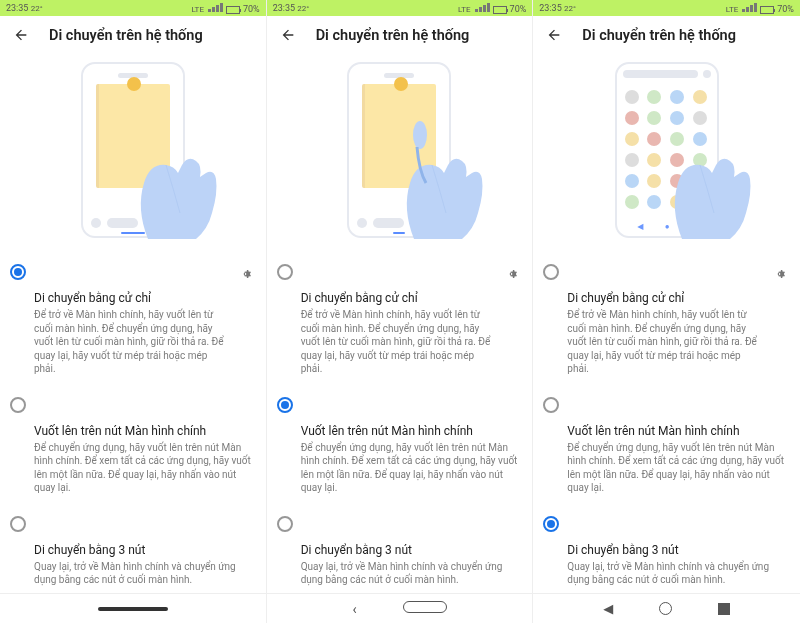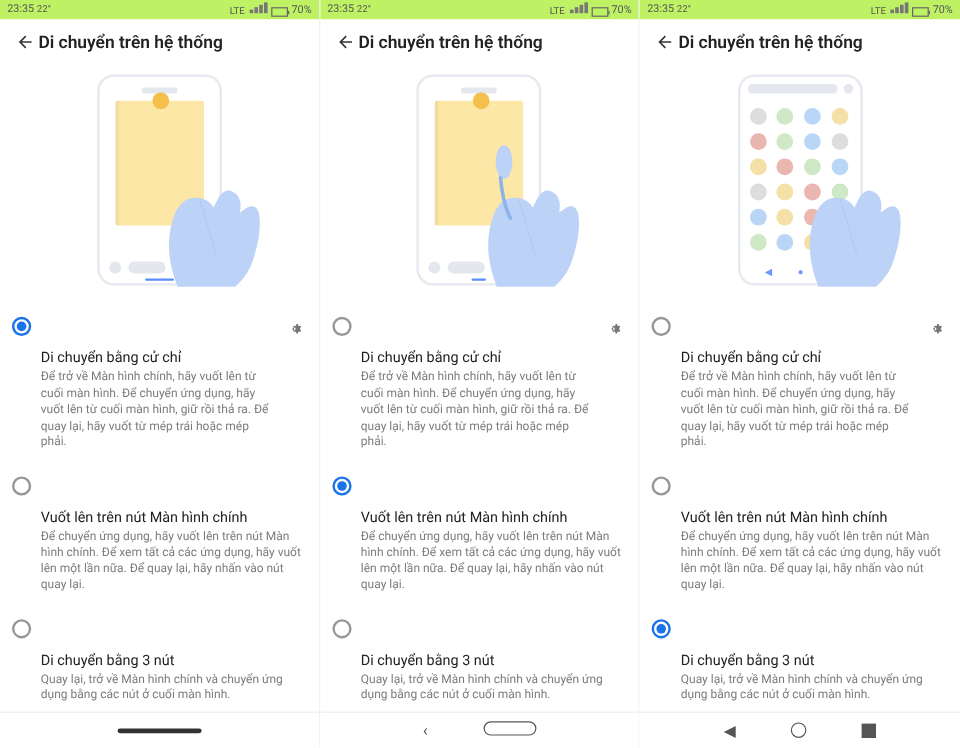--- a/index.html
+++ b/index.html
@@ -12,21 +12,21 @@
   .status { height: 16px; background: #bef264; display: flex; align-items: center; justify-content: space-between; padding: 0 6px; font-size: 9px; color: #555; }
   .status .right { display: flex; align-items: flex-end; gap: 3px; }
   .temp { font-size: 8px; }
   .sigbar { width: 3px; background:#777; display:inline-block; margin-left:1px; }
   .sigbar.b1{height:3px}.sigbar.b2{height:5px}.sigbar.b3{height:7px}.sigbar.b4{height:9px}
   .batt { width:14px; height:8px; border:1px solid #666; position:relative; }
   .batt:after{content:"";position:absolute;right:-2px;top:2px;width:1px;height:3px;background:#666;}
   .batt .fill{height:100%;background:#666;width:70%;}
 
   
-  .hdr { display:flex; align-items:center; gap:2px; padding:10px 12px 8px; }
+  .hdr { display:flex; align-items:center; gap:19px; padding:10px 12px 8px; }
   .back { width:18px; height:18px; display:flex; align-items:center; justify-content:center; }
   .hdr h1 { font-size:14.5px; font-weight:600; color:#222; }
 
   
   .illus { height:195px; display:flex; align-items:center; justify-content:center; position:relative; }
   .phone { width:104px; height:176px; background:#fff; border:2px solid #e6e9f0; border-radius:14px; position:relative; padding:6px; }
   .phone .topdash{width:30px;height:5px;background:#e4e7ee;border-radius:3px;margin:3px auto 6px;}
   .card-note { width:74px; height:104px; background:#fce7a6; border-radius:2px; margin:0 auto; position:relative; border-left:3px solid #f2daa0; }
   .card-note:before{content:"";position:absolute;top:-7px;left:50%;transform:translateX(-50%);width:14px;height:14px;border-radius:50%;background:#f3c14b;}
   .phone .btm { position:absolute; bottom:8px; left:8px; right:8px; display:flex; gap:6px; }

